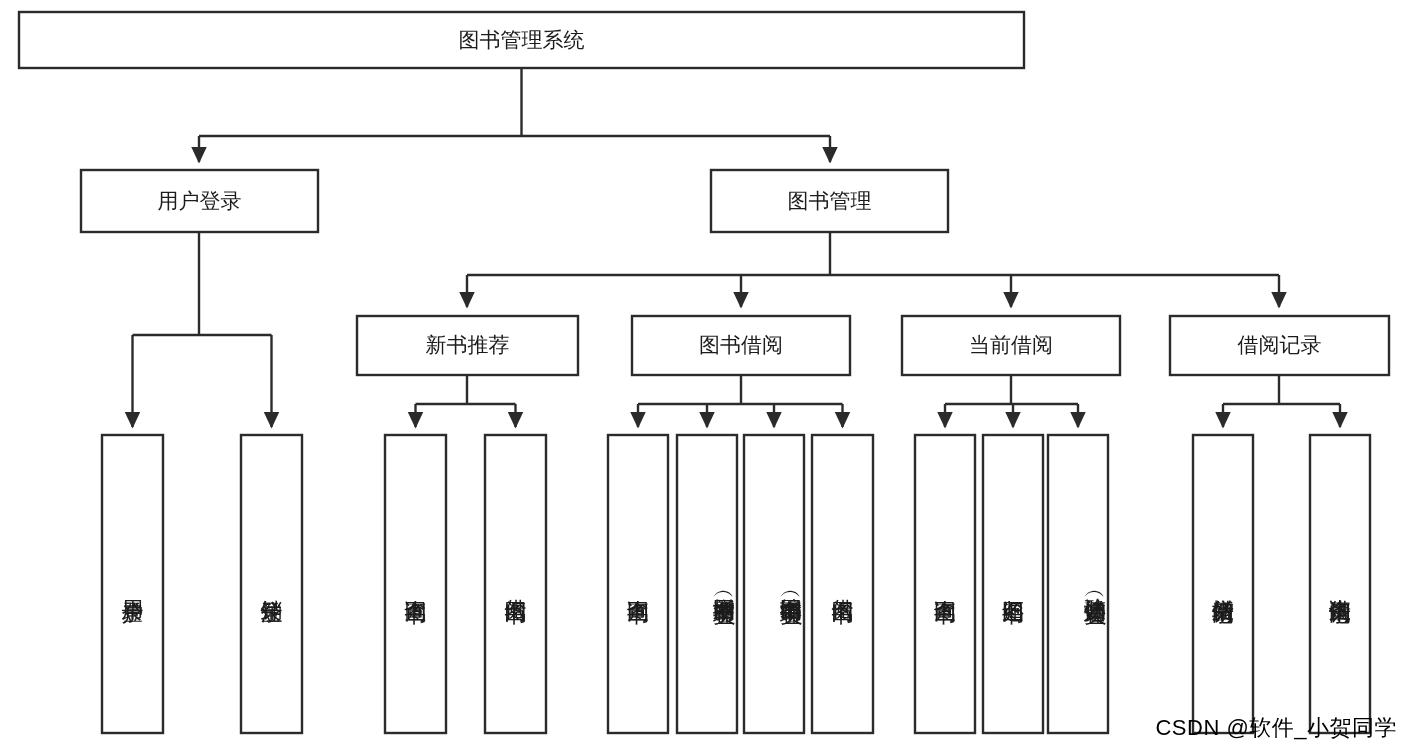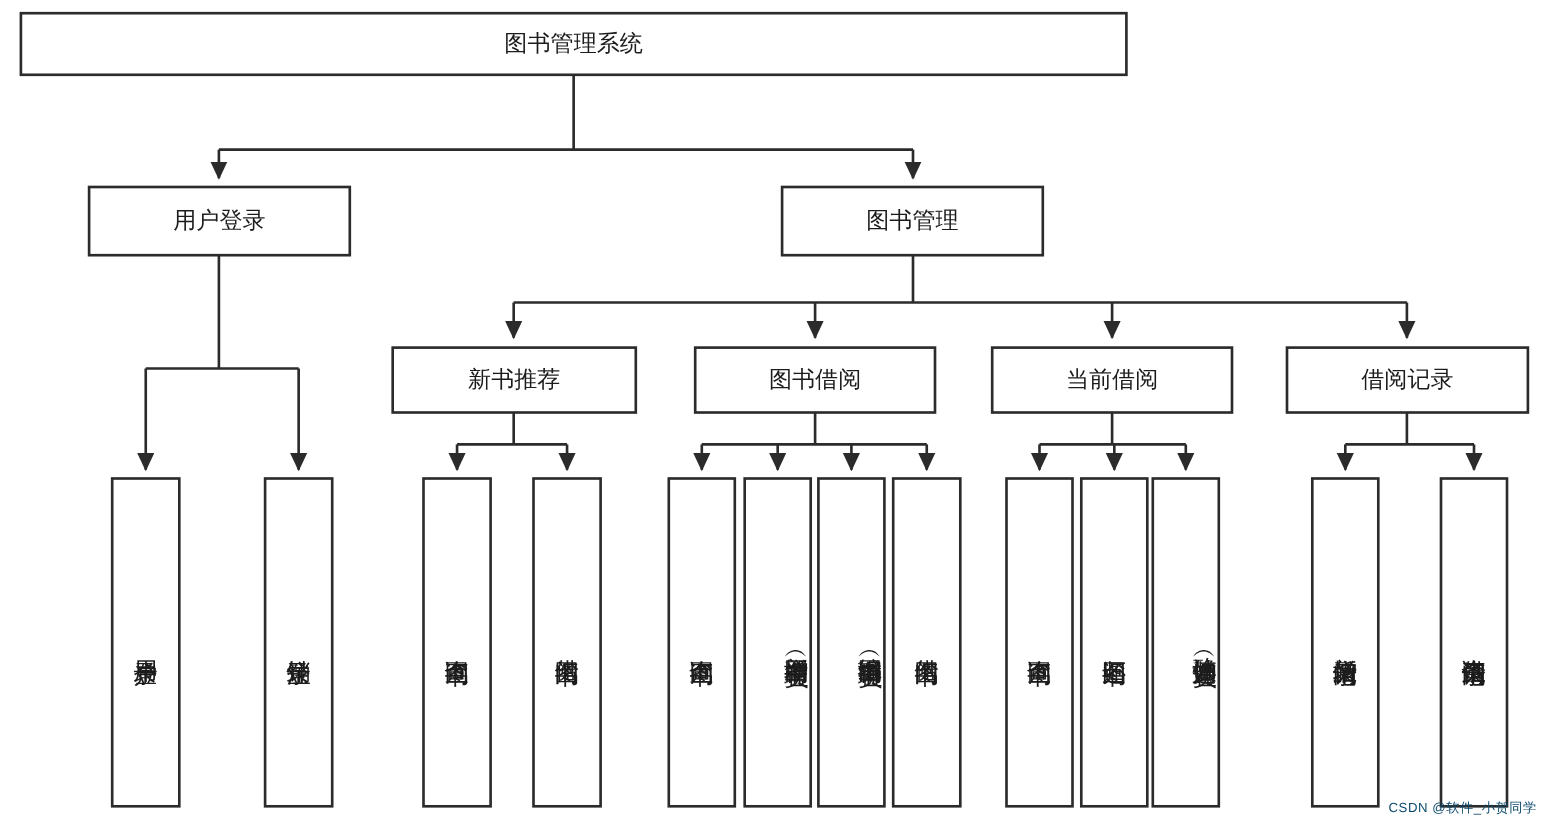--- a/index.html
+++ b/index.html
@@ -61,22 +61,22 @@
     text-orientation: upright;
     white-space: nowrap;
     letter-spacing: 1px;
     pointer-events: none;
   }
   .watermark {
     position: absolute;
     right: 8px;
     bottom: 4px;
     font-family: "Liberation Sans", "DejaVu Sans", sans-serif;
-    font-size: 12px;
-    color: #0c4a6e;
+    font-size: 22px;
+    color: #000000;
     letter-spacing: 0.5px;
     user-select: none;
   }
 </style>
 </head>
 <body>
 
 <div id="diagram-root">
 
   <svg id="tree-svg" viewBox="0 0 1405 747">

